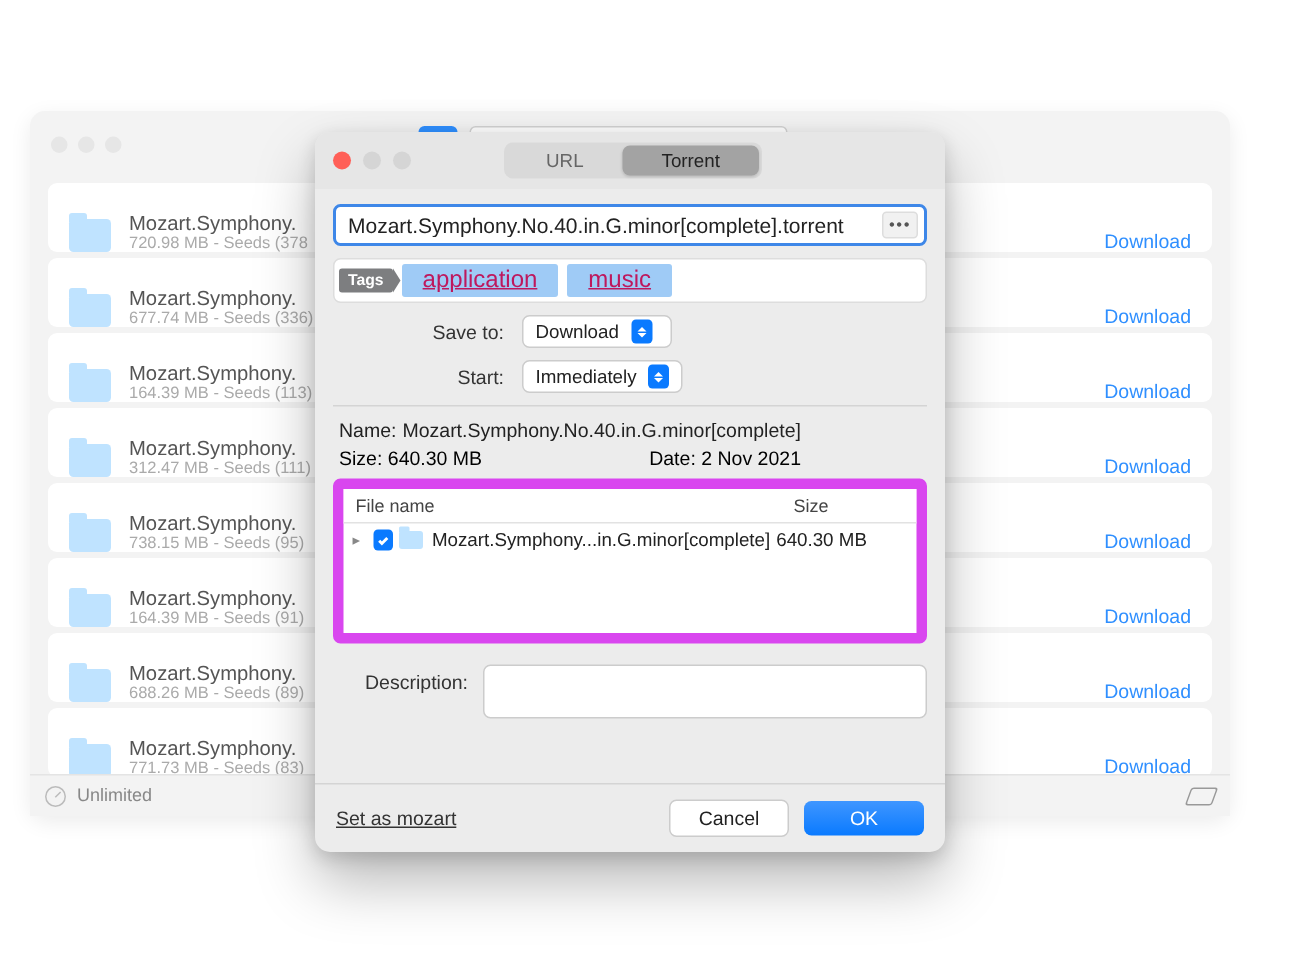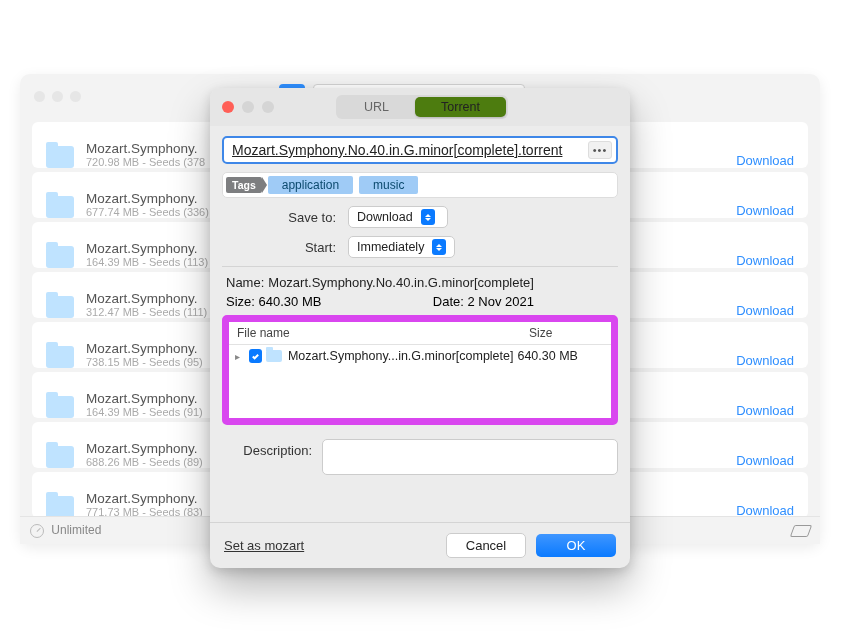--- a/index.html
+++ b/index.html
@@ -132,34 +132,34 @@
     border-radius:6px;
     padding:2px;
   }
   .seg{
     padding:3px 26px;
     font-size:12.5px;
     color:#666;
     border-radius:5px;
     cursor:pointer;
   }
-  .seg.active{background:#4d7c0f;color:#222;box-shadow:0 1px 2px rgba(0,0,0,0.15);}
+  .seg.active{background:#a3a3a3;color:#222;box-shadow:0 1px 2px rgba(0,0,0,0.15);}
 
   .dlg-body{padding:10px 12px 0 12px;}
   .url-row{
     display:flex; align-items:center;
     border:2.5px solid #3e87e8;
     background:#fff;
     border-radius:5px;
     padding:3px 4px 3px 8px;
     margin-bottom:8px;
   }
   .url-row input{
     border:none; outline:none; flex:1;
-    font-size:14px; color:#222; background:transparent;text-decoration:underline;
+    font-size:14px; color:#222; background:transparent;
   }
   .dots-btn{
     width:24px; height:18px;
     background:#f1f1f1;
     border:1px solid #ddd;
     border-radius:3px;
     display:flex; align-items:center; justify-content:center;
     font-size:11px; color:#555; letter-spacing:1px;
     cursor:pointer;
   }
@@ -182,24 +182,25 @@
     font-weight:bold;
   }
   .tags-label::after{
     content:""; position:absolute; right:-5px; top:0;
     border-left:5px solid #7d7e80;
     border-top:8px solid transparent;
     border-bottom:8px solid transparent;
     height:0;
   }
   .tag{
-    background:#9fcbf6; color:#0c4a6e;
-    font-size:12px;
+    background:#9fcbf6; color:#be185d;
+    font-size:16px;
     padding:2px 14px;
     border-radius:2px;
+    text-decoration:underline;
   }
 
   .form-row{display:flex;align-items:center;margin-bottom:8px;gap:12px;}
   .form-label{width:114px;text-align:right;color:#333;font-size:13px;}
   .select{
     background:#fff;border:1px solid #ccc;border-radius:5px;
     padding:2px 8px;font-size:12.5px;color:#222;
     display:flex;align-items:center;gap:8px;min-width:100px;
   }
   .select-chev{

